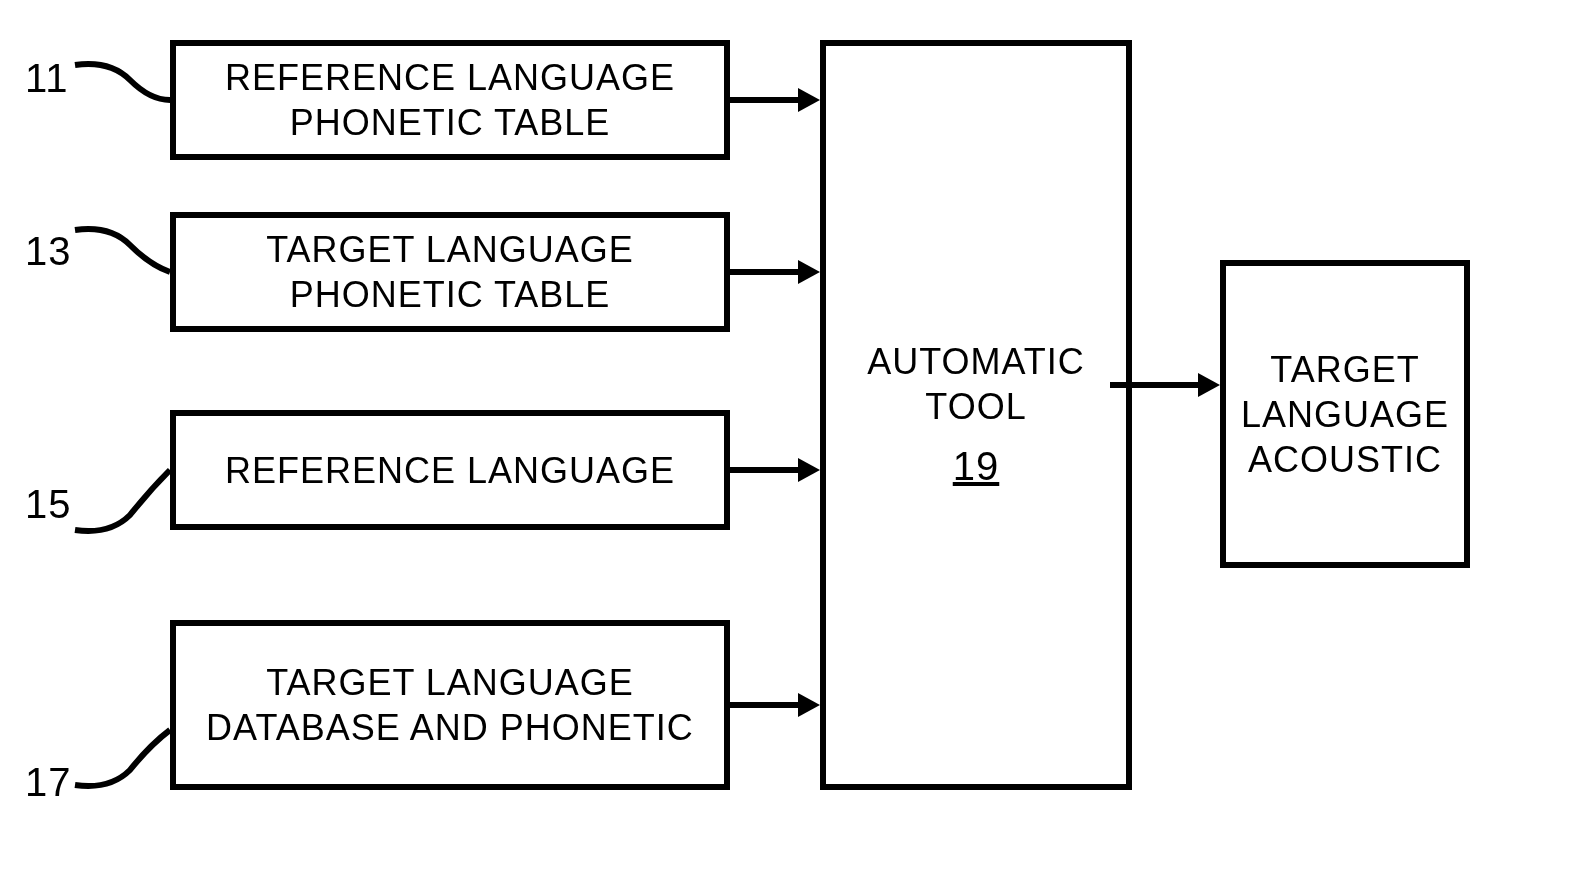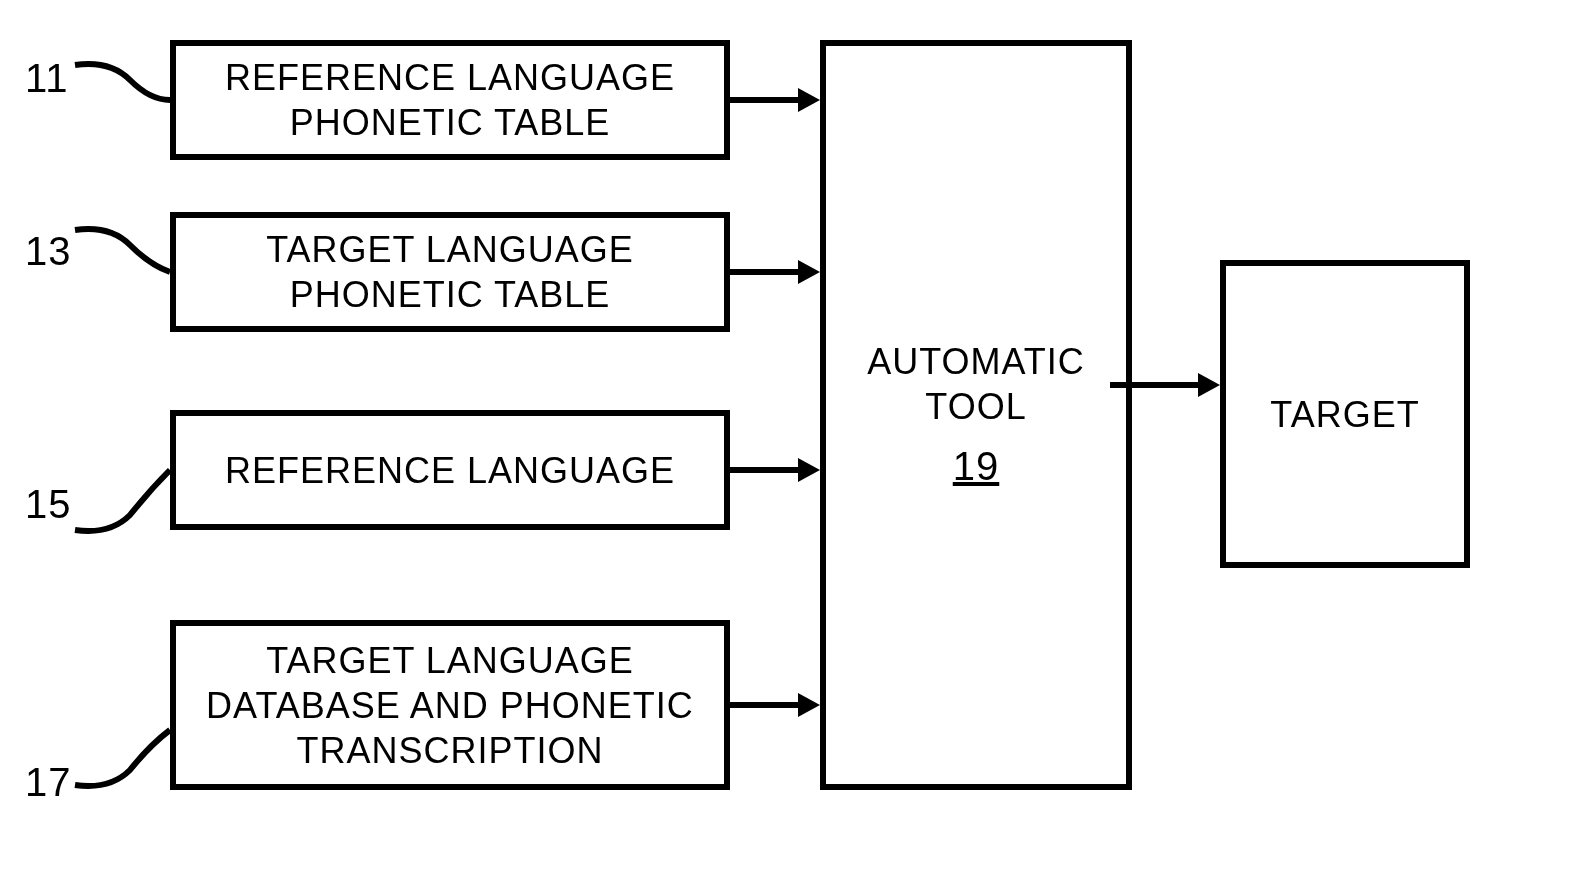--- a/index.html
+++ b/index.html
@@ -76,31 +76,32 @@
     <span>PHONETIC TABLE</span>
   </div>
 
   <div class="box" style="left:170px; top:410px; width:560px; height:120px;">
     <span>REFERENCE LANGUAGE</span>
   </div>
 
   <div class="box" style="left:170px; top:620px; width:560px; height:170px;">
     <span>TARGET LANGUAGE</span>
     <span>DATABASE AND PHONETIC</span>
-    <span>TRANSCRIPTION</span>
   </div>
 
   <div class="box" style="left:820px; top:40px; width:312px; height:750px;">
     <span>AUTOMATIC</span>
     <span>TOOL</span>
     <span class="refnum">19</span>
   </div>
 
   <div class="box" style="left:1220px; top:260px; width:250px; height:308px;">
     <span>TARGET</span>
+    <span>LANGUAGE</span>
+    <span>ACOUSTIC</span>
   </div>
 
   <span class="num-label" style="left:25px; top:56px;">11</span>
   <span class="num-label" style="left:25px; top:205px;margin-top:24px;">13</span>
   <span class="num-label" style="left:25px; top:482px;">15</span>
   <span class="num-label" style="left:25px; top:760px;">17</span>
 
   <svg class="callout" style="left:0; top:0;" width="200" height="900">
     <path d="M75 65 Q110 60 130 80 Q150 100 170 100" stroke="#000" stroke-width="6" fill="none"></path>
     <path d="M75 230 Q110 225 130 245 Q150 265 170 272" stroke="#000" stroke-width="6" fill="none"></path>

